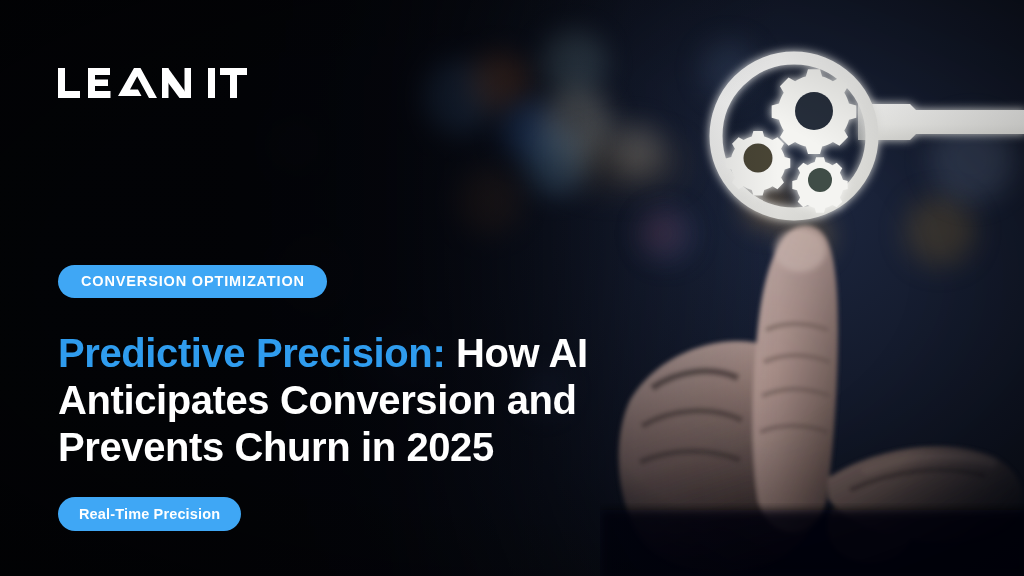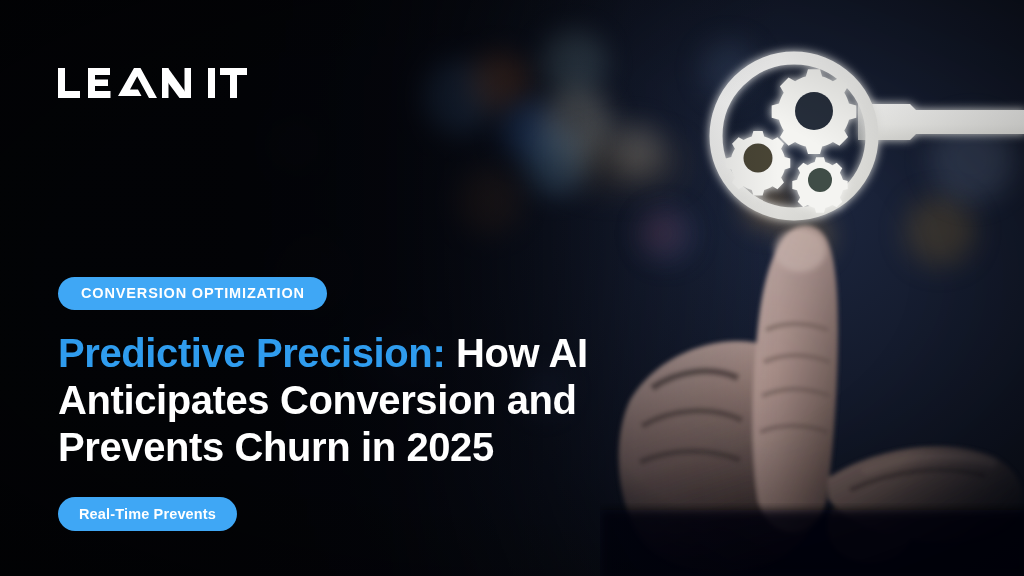--- a/index.html
+++ b/index.html
@@ -63,37 +63,37 @@
     position:absolute; inset:0;
     background:radial-gradient(ellipse 92% 85% at 50% 48%, rgba(0,0,0,0) 42%, rgba(0,0,0,.55) 100%);
     pointer-events:none;
   }
 
   
   .logo { position:absolute; left:58px; top:62px; height:44px; display:flex; align-items:center; }
   .logo svg { display:block; }
 
   
-  .content { position:absolute; left:58px; top:277px; width:620px; }
+  .content { position:absolute; left:58px; top:265px; width:620px; }
 
   .badge {
     display:inline-block;
     background:#3fa7f5;
     color:#ffffff;
     font-size:14.5px;
     font-weight:bold;
     letter-spacing:.85px;
     padding:9px 22px 9px 23px;
     border-radius:999px;
     line-height:1;
     white-space:nowrap;
   }
 
   .headline {
-    margin-top:20px;
+    margin-top:32px;
     font-size:40px;
     font-weight:bold;
     line-height:47px;
     color:#ffffff;
     letter-spacing:-.4px;
     max-width:560px;
   }
   .headline .hl-accent { color:#2f9cee; }
 
   .tags { margin-top:26px; display:flex; gap:13px; }
@@ -317,17 +317,17 @@
     <span style="position:absolute;width:1px;height:1px;overflow:hidden;clip:rect(0 0 0 0);">LEAN IT.</span>
   </div>
 
   <div class="content">
 
     <div class="badge">CONVERSION OPTIMIZATION</div>
 
     <h1 class="headline"><span class="hl-accent">Predictive Precision:</span><span> How AI Anticipates Conversion and Prevents Churn in 2025</span></h1>
 
     <div class="tags">
-      <div class="tag tag-light">Real-Time Prevents</div>
+      <div class="tag tag-light">Real-Time Precision</div>
     </div>
 
   </div>
 </div>
 
 </body></html>

